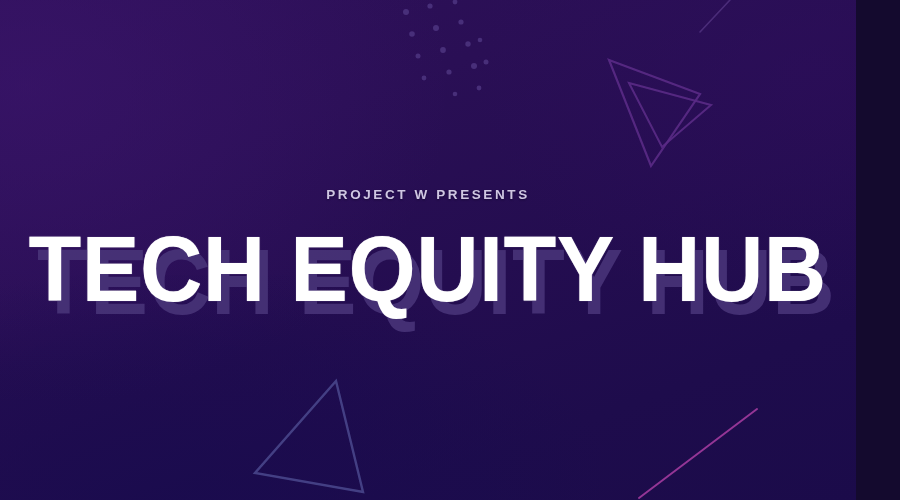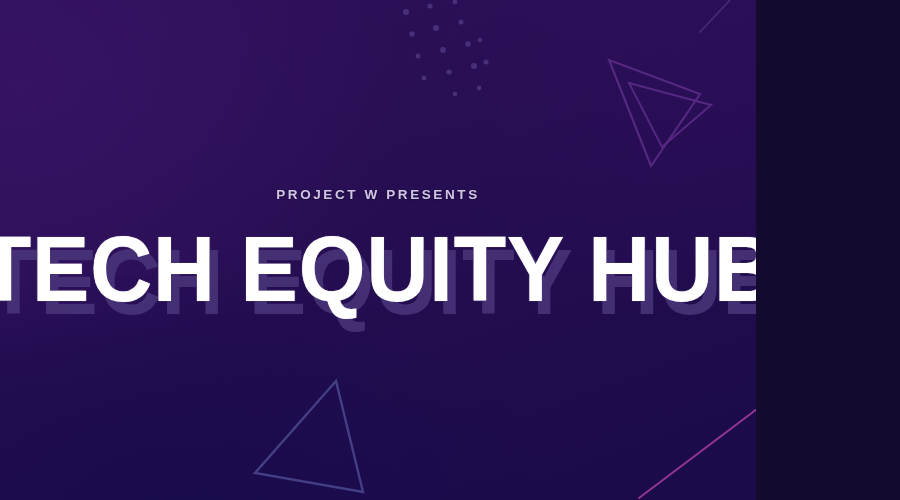--- a/index.html
+++ b/index.html
@@ -3,21 +3,21 @@
 <meta charset="utf-8">
 <style>
   html, body {
     margin: 0;
     padding: 0;
     background: #140a2e;
   }
 
   #banner {
     position: relative;
-    width: 756px;
+    width: 856px;
     height: 500px;
     overflow: hidden;
     font-family: "Liberation Sans", sans-serif;
     background: #a16207;
     text-align: center;
   }
 
   
   .bg-base {
     position: absolute;

